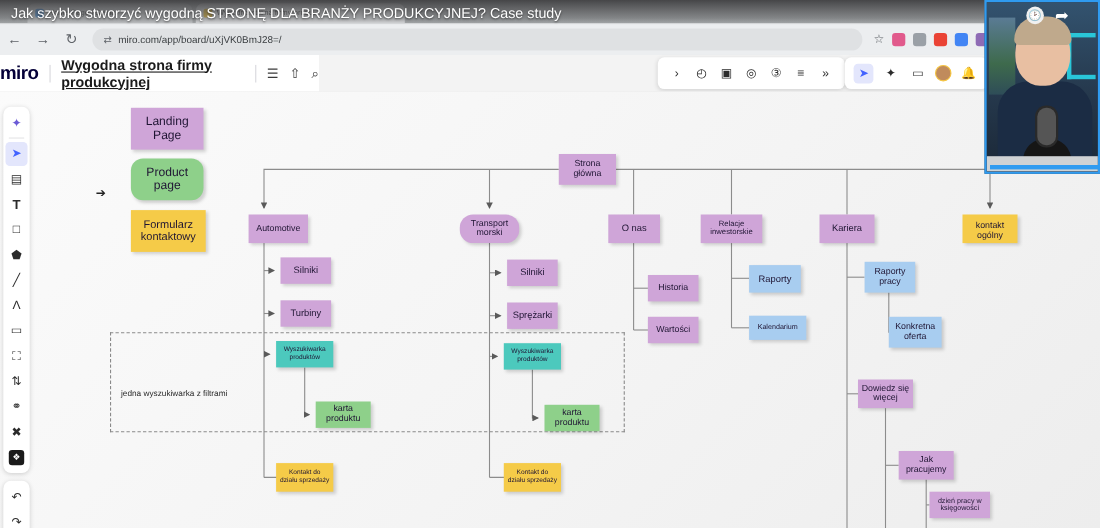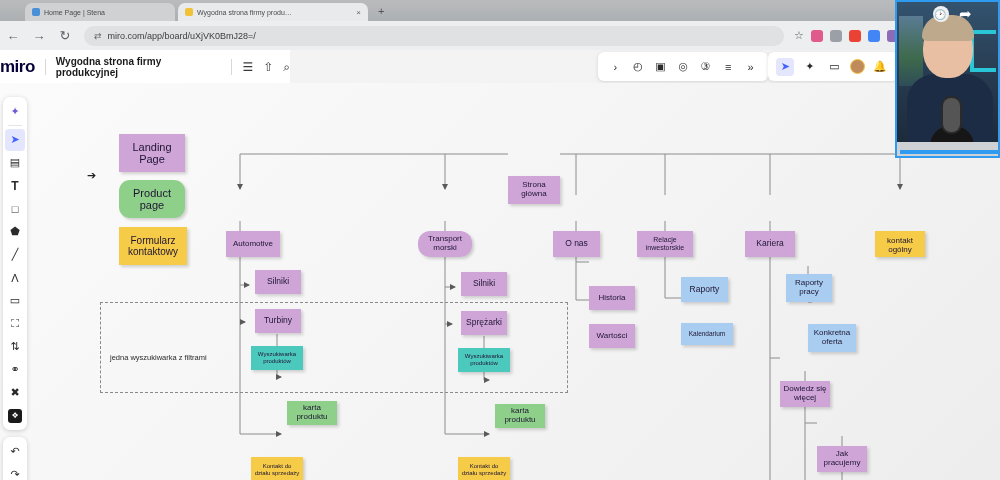--- a/index.html
+++ b/index.html
@@ -54,21 +54,21 @@
   .ext-ic { width:12px; height:12px; border-radius:3px; margin-left:7px; }
 
   
   .appbar { position:absolute; left:0; top:50px; width:1000px; height:33px; background:#f3f3f3; }
   .appbar-left {
     position:absolute; left:0; top:0; height:33px; width:290px; background:#ffffff;
     display:flex; align-items:center; gap:10px;
   }
   .miro-logo { font-size:17px; font-weight:700; letter-spacing:-0.5px; color:#050038; }
   .vdiv { width:1px; height:16px; background:#d8d8dc; }
-  .board-title { font-size:10px; color:#1a1a1a; font-weight:600; }
+  .board-title { font-size:13px; color:#1a1a1a; font-weight:600;text-decoration:underline; }
   .appbar-ic { font-size:12px; color:#3a3a3a; }
 
   .appbar-mid {
     position:absolute; left:598px; top:2px; height:29px; width:170px;
     background:#ffffff; border-radius:6px; box-shadow:0 1px 4px rgba(0,0,0,.12);
     display:flex; align-items:center; justify-content:space-around; padding:0 6px;
   }
   .appbar-right {
     position:absolute; left:768px; top:2px; height:29px; width:130px;
     background:#ffffff; border-radius:6px; box-shadow:0 1px 4px rgba(0,0,0,.12);
@@ -105,21 +105,20 @@
     overflow:hidden;
   }
   .cursor { position:absolute; font-size:11px; color:#222; }
 
   
   .node {
     position:absolute; display:flex; align-items:center; justify-content:center;
     text-align:center; color:#1f1533; line-height:1.12;
     box-shadow:2px 2px 3px rgba(0,0,0,.17);
     padding:2px 3px;
-    margin-top:36px;
   }
   .dashed-region {
     position:absolute; border:1px dashed #8a8a8a; background:transparent;
   }
   .region-label { position:absolute; font-size:7.5px; color:#2a2a2a; }
 
   svg.edges { position:absolute; left:0; top:0; width:1000px; height:397px; }
 
   
   .webcam {
@@ -158,20 +157,21 @@
       <span>Home Page | Stena</span>
     </div>
     <div class="tab t2">
       <span class="favicon"></span>
       <span>Wygodna strona firmy produ…</span>
       <span class="tab-close">×</span>
     </div>
     <div class="newtab">+</div>
   </div>
 
+  <div class="titlebanner">Jak szybko stworzyć wygodną STRONĘ DLA BRANŻY PRODUKCYJNEJ? Case study</div>
 
   <div class="urlbar-row">
     <span class="navbtn">←</span>
     <span class="navbtn">→</span>
     <span class="navbtn">↻</span>
     <div class="urlbox">
       <span class="tune-ic">⇄</span>
       <span>miro.com/app/board/uXjVK0BmJ28=/</span>
     </div>
     <span class="star-ic">☆</span>

